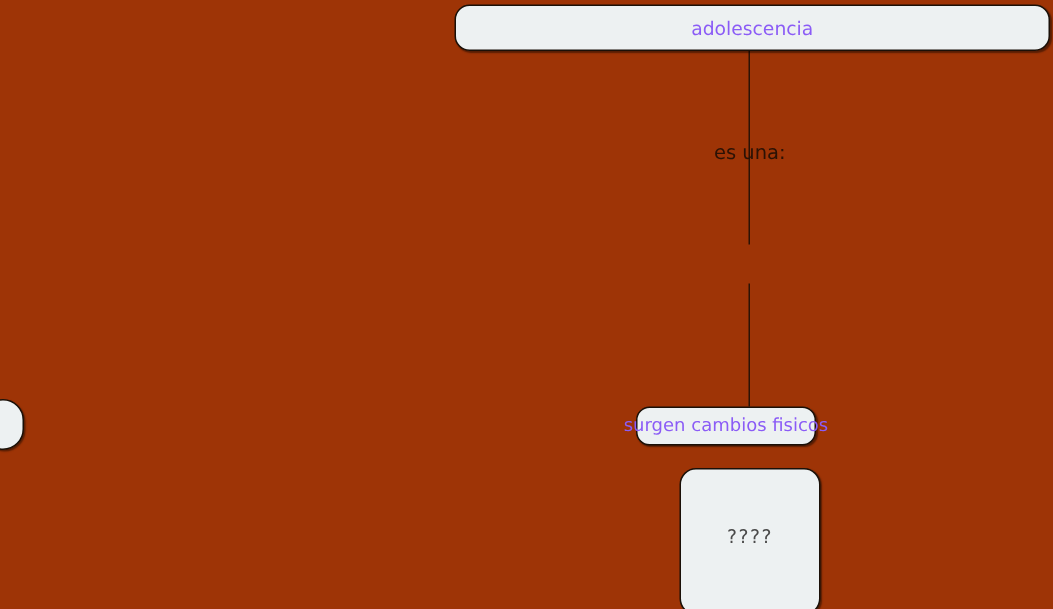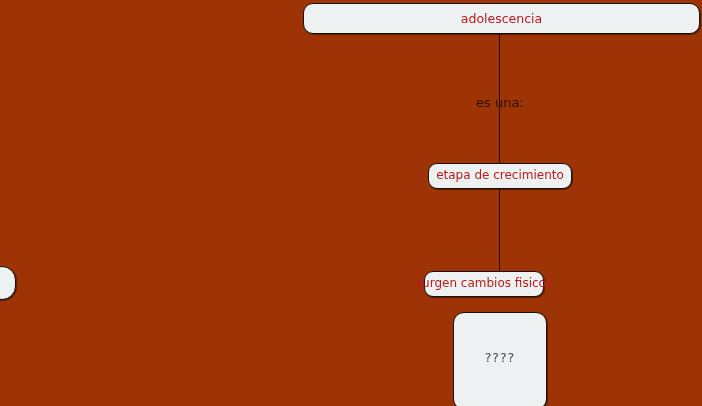--- a/index.html
+++ b/index.html
@@ -32,21 +32,21 @@
   
   .node {
     position: absolute;
     box-sizing: border-box;
     background: #edf1f2;
     border: 1px solid #1a1008;
     border-radius: 9px;
     display: flex;
     align-items: center;
     justify-content: center;
-    color: #b91c1c;
+    color: #8b5cf6;
     font-size: 12px;
     line-height: 1.1;
     text-align: center;
     white-space: nowrap;
     box-shadow: 1px 1px 1px rgba(0,0,0,0.45);
   }
 
   
   #node-root {
     left: 303px;
@@ -125,21 +125,20 @@
 <div id="canvas">
 
   <div class="connector" id="connector-root-etapa"></div>
 
   <div class="connector" id="connector-etapa-cambios"></div>
 
   <div class="edge-label" id="label-es-una">es una:</div>
 
   <div class="node" id="node-root">adolescencia</div>
 
-  <div class="node" id="node-etapa">etapa de crecimiento</div>
 
   <div class="node" id="node-cambios">surgen cambios fisicos</div>
 
   <div class="node" id="node-unknown">????</div>
 
   <div class="node" id="node-offscreen"></div>
 
 </div>
 
 </body></html>

